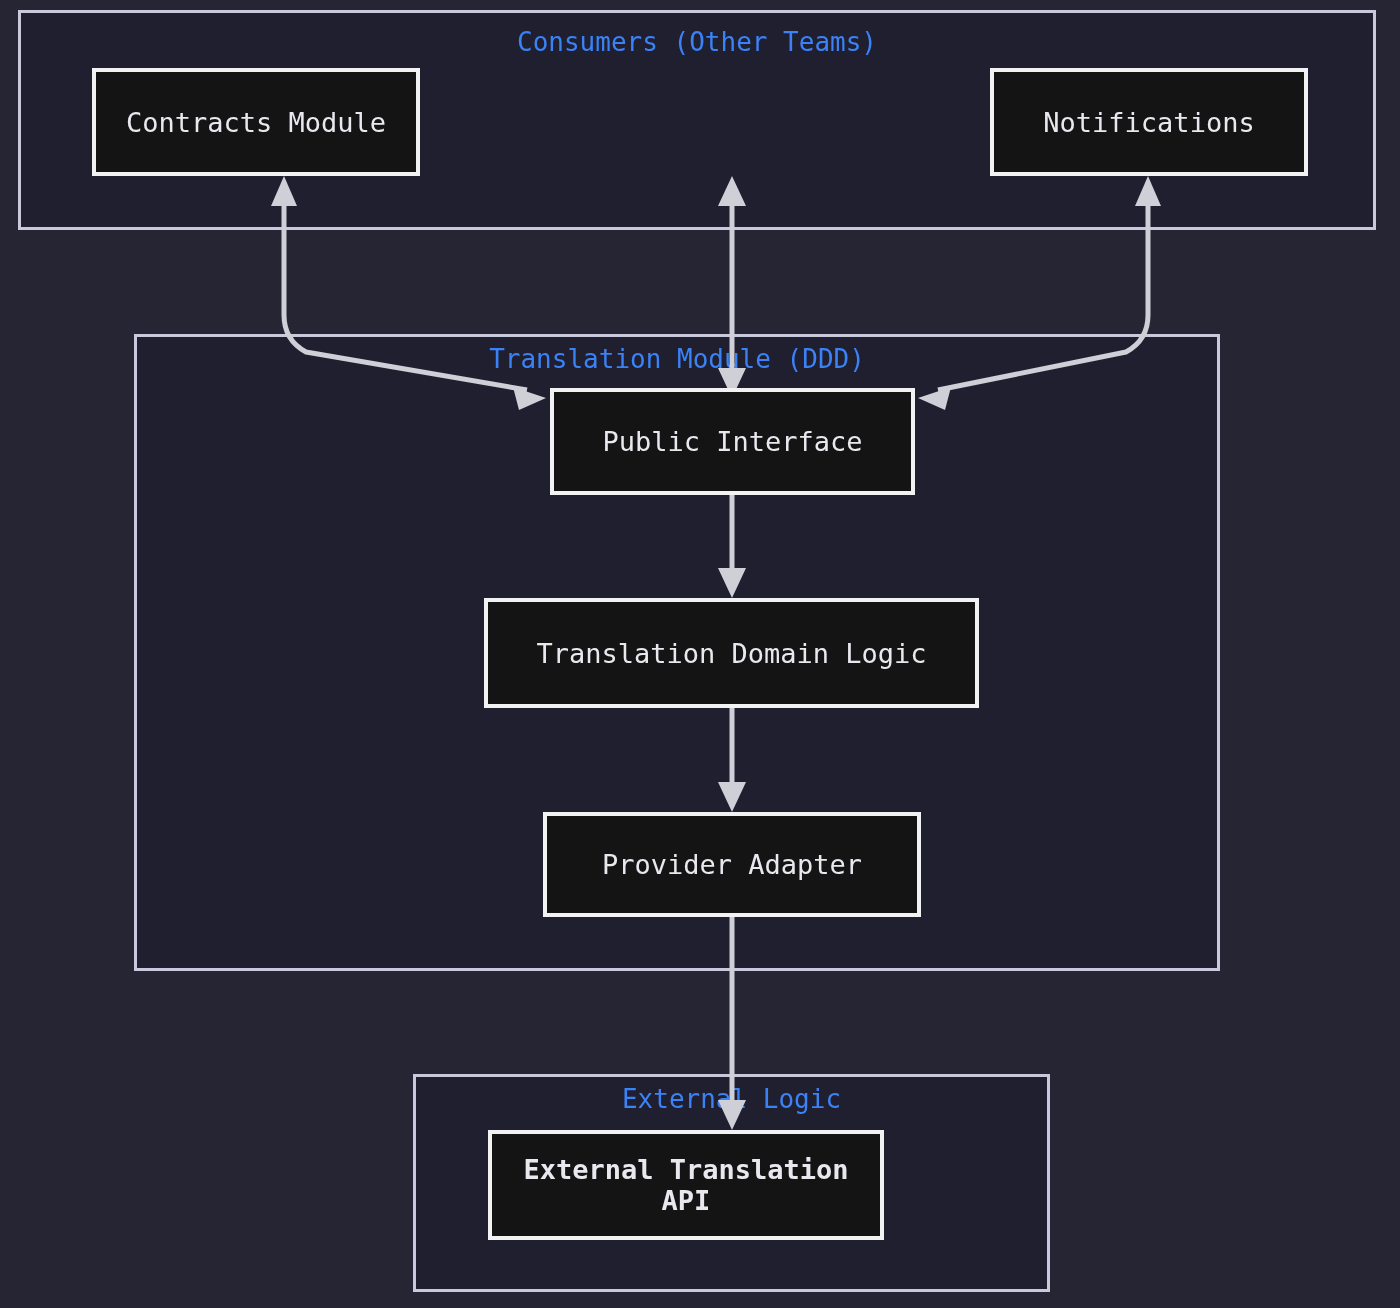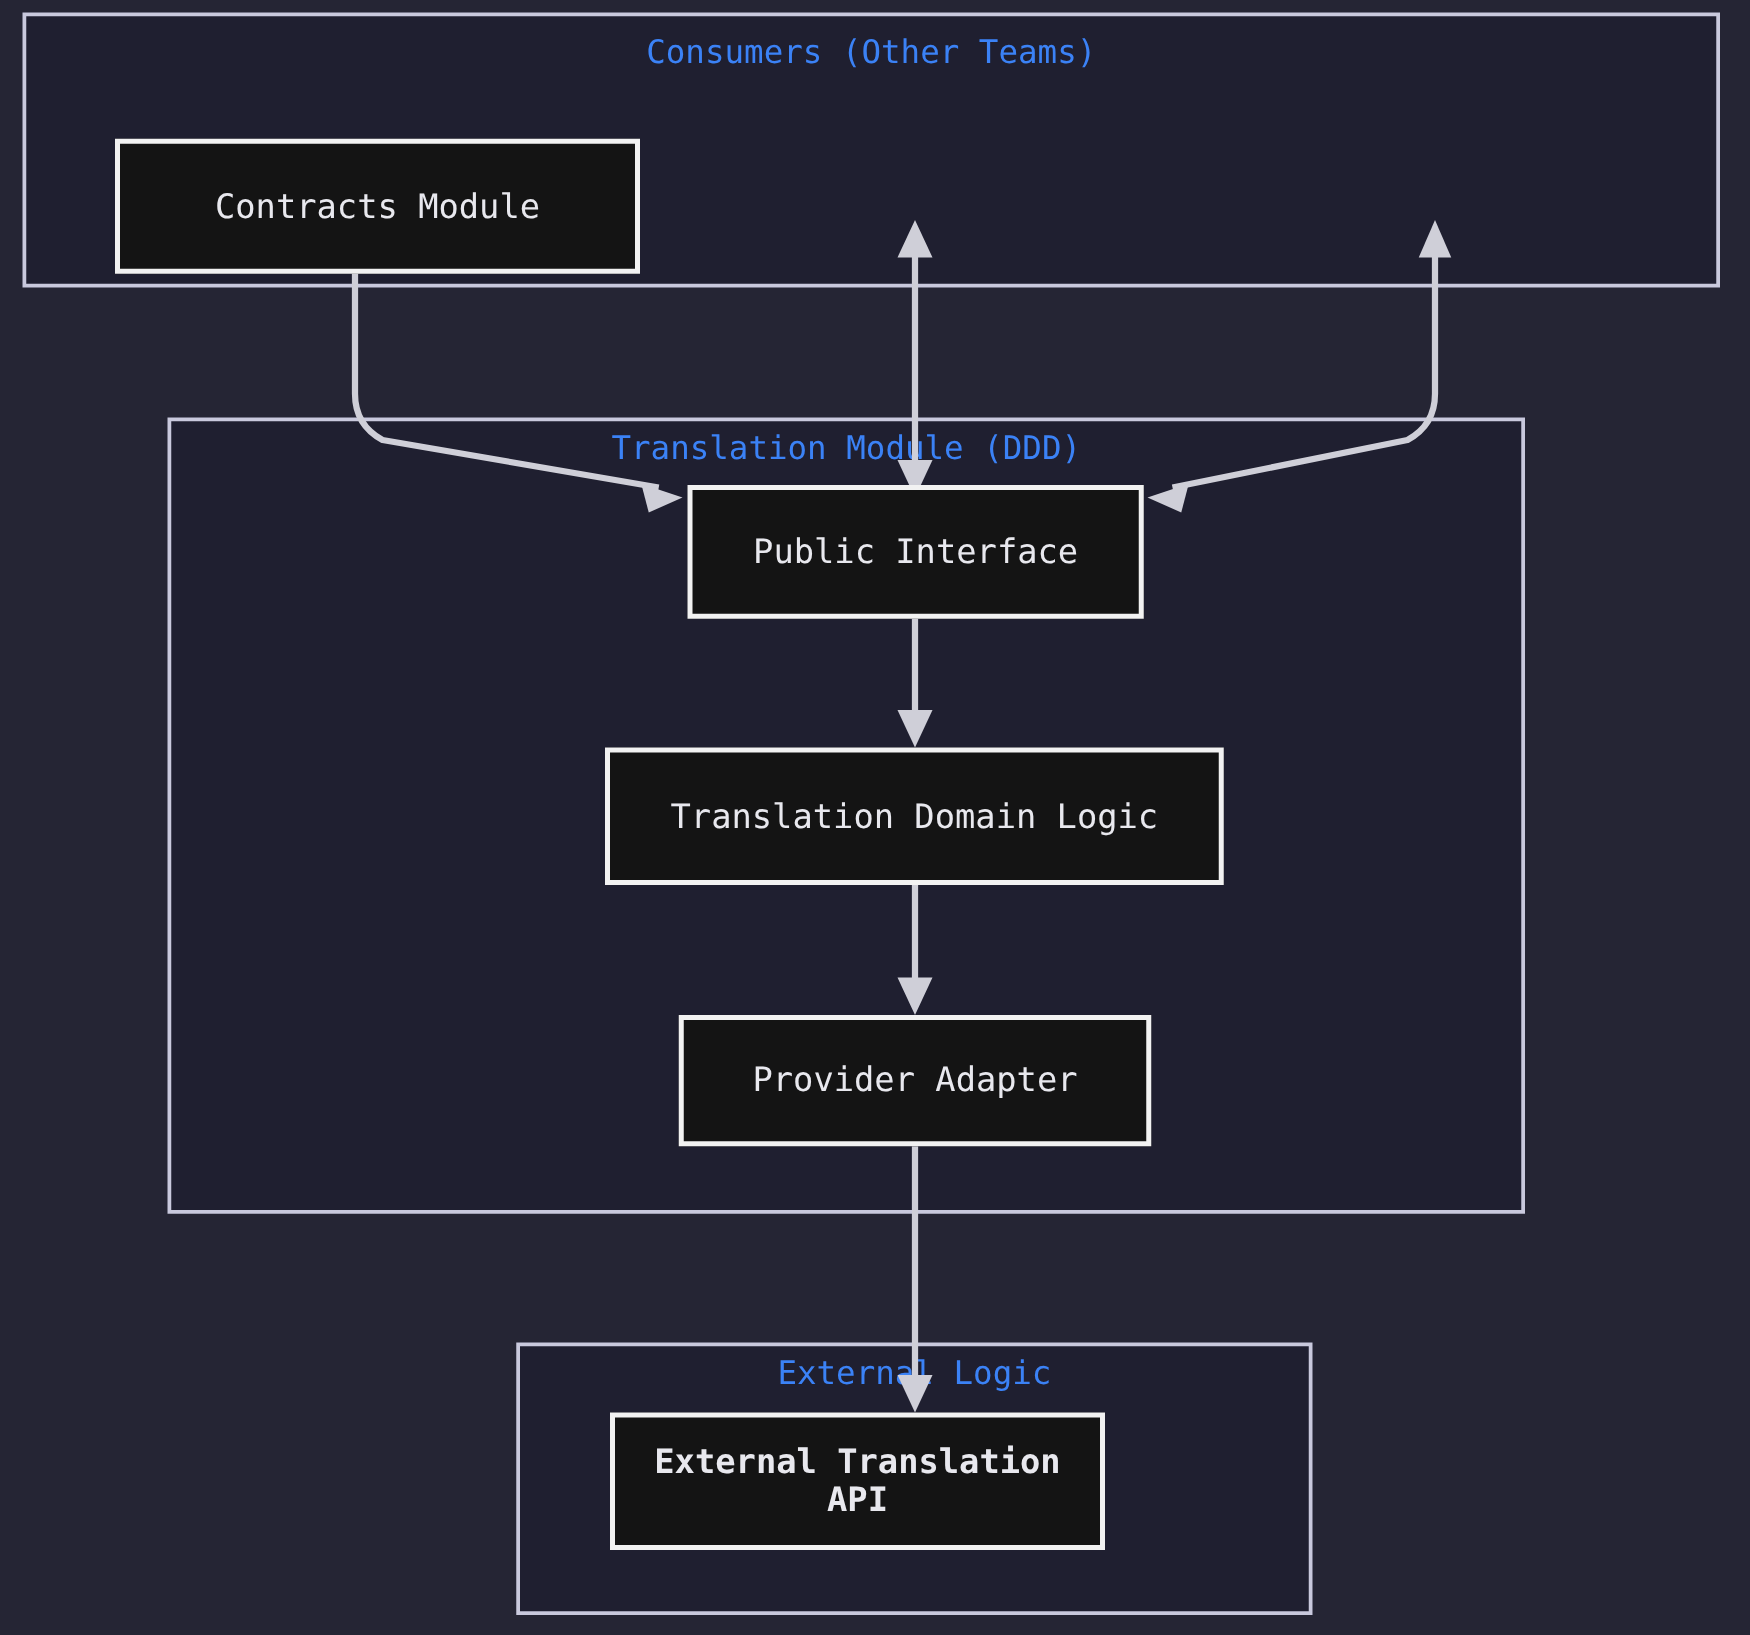--- a/index.html
+++ b/index.html
@@ -119,25 +119,28 @@
       <path class="edge-path" d="M 732,708 L 732,792"></path>
       <polygon class="arrowhead" points="732,812 718,782 746,782"></polygon>
     </g>
 
     <g>
       <path class="edge-path" d="M 732,917 L 732,1110"></path>
       <polygon class="arrowhead" points="732,1130 718,1100 746,1100"></polygon>
     </g>
   </svg>
 
-  <div class="node" id="node-contracts" style="left: 92px; top: 68px; width: 420px; height: 108px; margin-top: 43px;">
+  <div class="node" id="node-contracts" style="left: 92px; top: 68px; width: 328px; height: 108px;">
     <span>Contracts Module</span>
   </div>
 
 
+  <div class="node" id="node-notifications" style="left: 990px; top: 68px; width: 318px; height: 108px;">
+    <span>Notifications</span>
+  </div>
 
   <div class="node" id="node-public-if" style="left: 550px; top: 388px; width: 365px; height: 107px;">
     <span>Public Interface</span>
   </div>
 
   <div class="node" id="node-adapter" style="left: 543px; top: 812px; width: 378px; height: 105px;">
     <span>Provider Adapter</span>
   </div>
 
   <div class="node" id="node-domain" style="left: 484px; top: 598px; width: 495px; height: 110px;">

